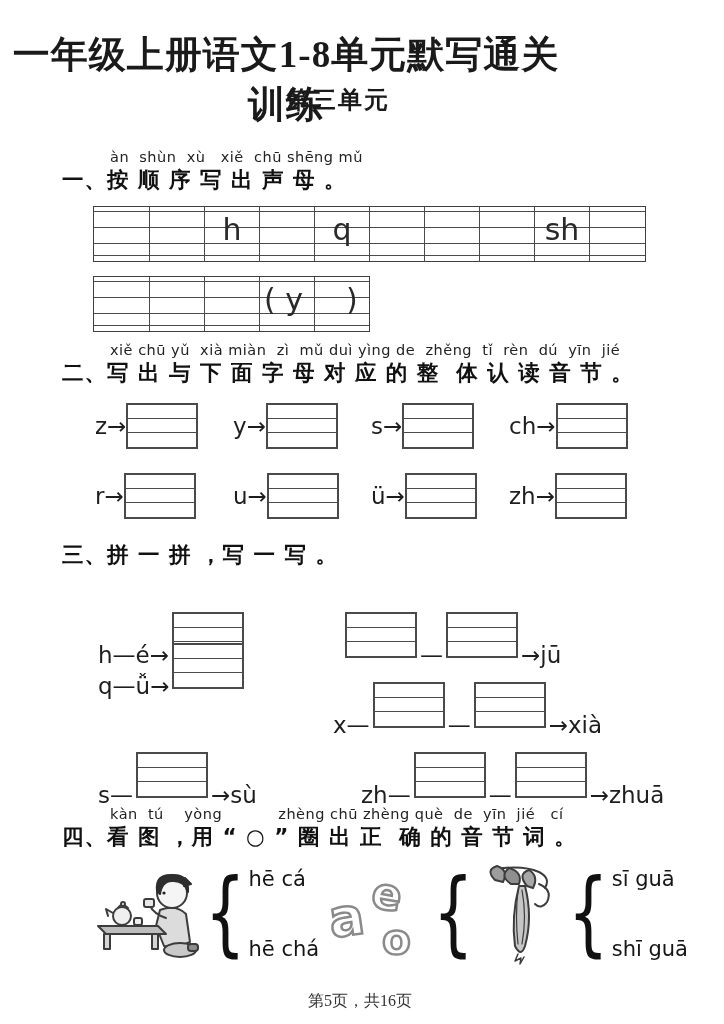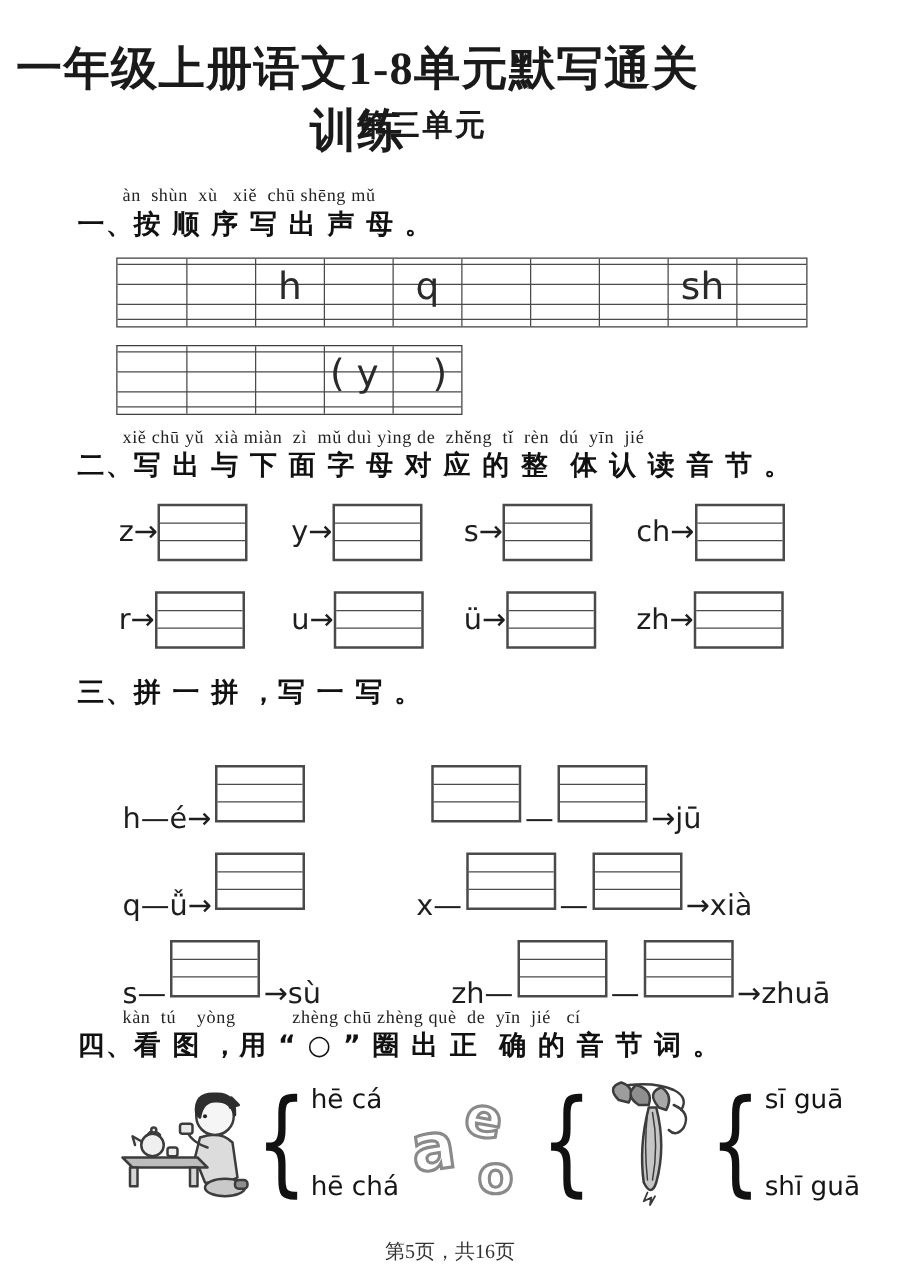--- a/index.html
+++ b/index.html
@@ -15,21 +15,21 @@
     position:absolute;top:84px;left:0;width:676px;text-align:center;
     font-family:"Liberation Serif","DejaVu Serif",serif;font-weight:700;font-size:24px;letter-spacing:2px;
   }
   .pinyin{
     font-size:14.5px;color:#222;white-space:pre;letter-spacing:0.5px;line-height:17px;
   }
   .heading{
     font-size:21.5px;font-weight:700;color:#111;white-space:pre;letter-spacing:1px;line-height:26px;margin-top:1px;
   }
   .sec{position:absolute;left:62px;}
-  .sec .pinyin{margin-left:36px;font-family:Liberation Serif, serif;}
+  .sec .pinyin{margin-left:48px;}
 
   
   .ptable{position:absolute;height:56px;border:1.8px solid #3f3f3f;box-sizing:border-box;background:#fff;}
   .ptable .hline{position:absolute;left:0;right:0;height:1.2px;background:#4a4a4a;}
   .ptable .vline{position:absolute;top:0;bottom:0;width:1.2px;background:#4a4a4a;}
   .ptable .tletter{
     position:absolute;top:7px;font-size:30px;line-height:32px;color:#2a2a2a;
     transform:translateX(-50%);white-space:pre;
   }
   .ptable .tletter.noctr{transform:none;}
@@ -195,21 +195,21 @@
         <div class="bl bl2"></div>
       </div>
     <span class="gtext">—</span>
     <div class="plbox">
         <div class="bl bl1"></div>
         <div class="bl bl2"></div>
       </div>
     <span class="gtext">→jū</span>
   </div>
 
-  <div class="g" style="top:672px;left:95px">
+  <div class="g" style="top:633px;left:95px">
     <span class="gtext">q—ǚ→</span>
     <div class="plbox">
         <div class="bl bl1"></div>
         <div class="bl bl2"></div>
       </div>
   </div>
   <div class="g" style="top:672px;left:330px">
     <span class="gtext">x—</span>
     <div class="plbox">
         <div class="bl bl1"></div>

